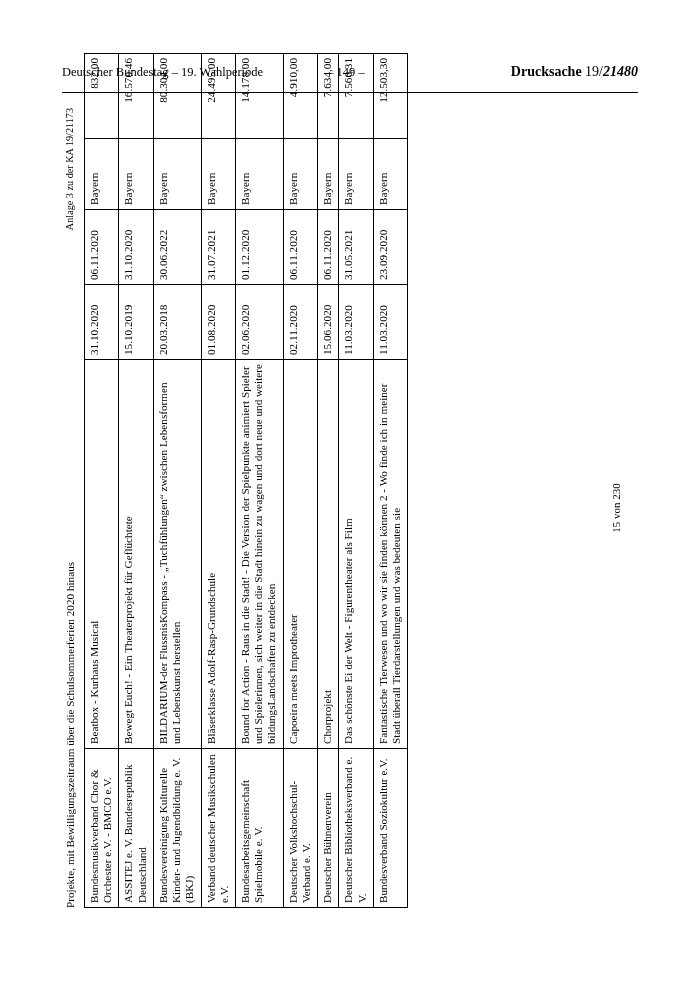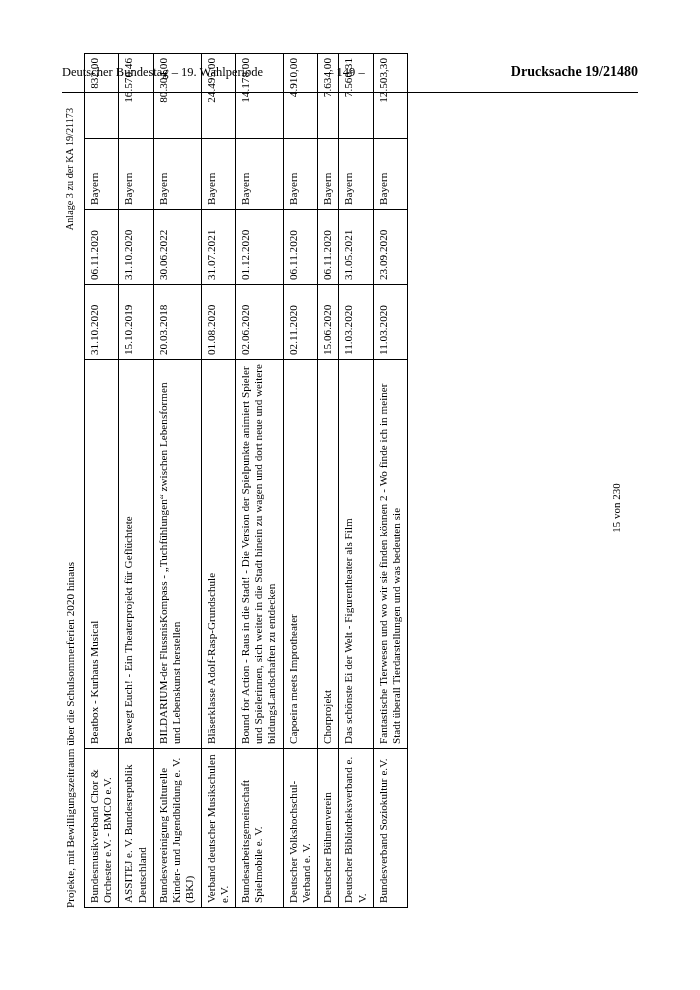--- a/index.html
+++ b/index.html
@@ -43,22 +43,22 @@
     white-space: nowrap;
     margin-left: 64px;
   }
   .header-right {
     white-space: nowrap;
     font-weight: bold;
     font-size: 14px;
     margin-left: auto;
   }
   .header-right .ds-label { font-weight: bold; text-align: center; }
-  .header-right .ds-num-a { font-weight: bold; }
-  .header-right .ds-num-b { font-weight: bold; }
+  .header-right .ds-num-a { font-weight: normal; }
+  .header-right .ds-num-b { font-weight: bold; font-style: italic; }
 
   .header-rule {
     position: absolute;
     left: 62px;
     top: 92px;
     width: 576px;
     height: 1px;
     background: #000000;
   }
 

